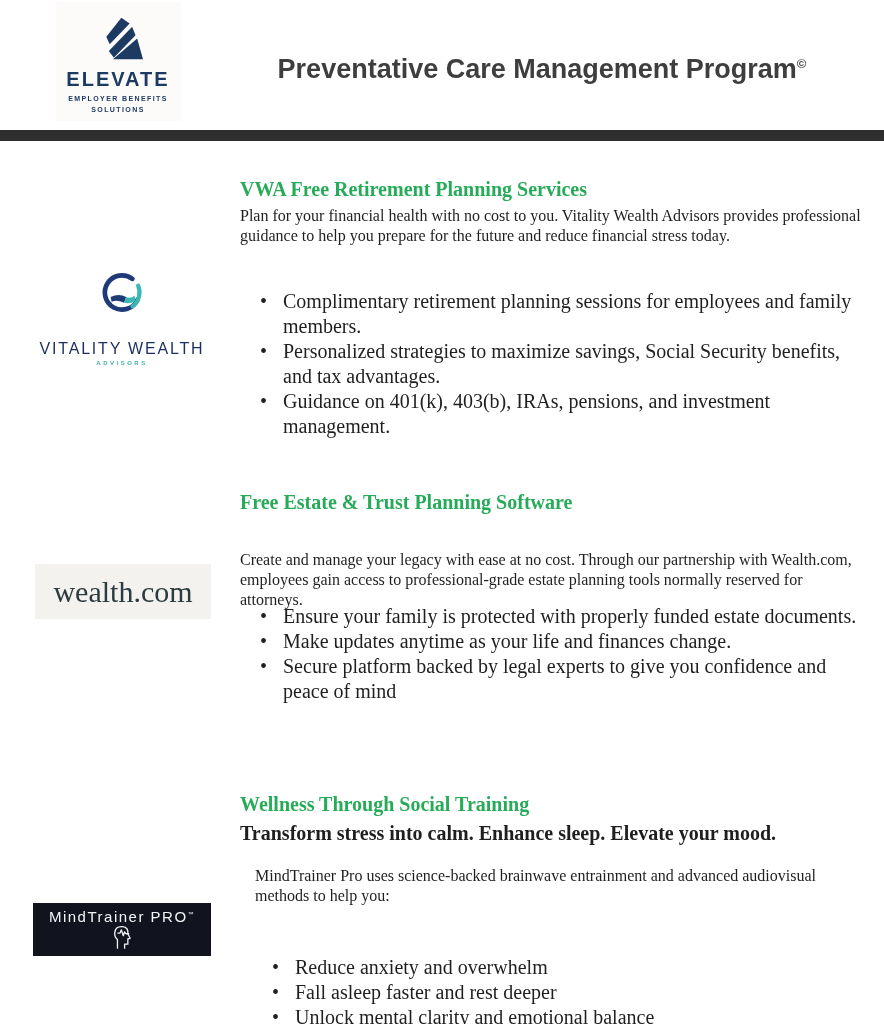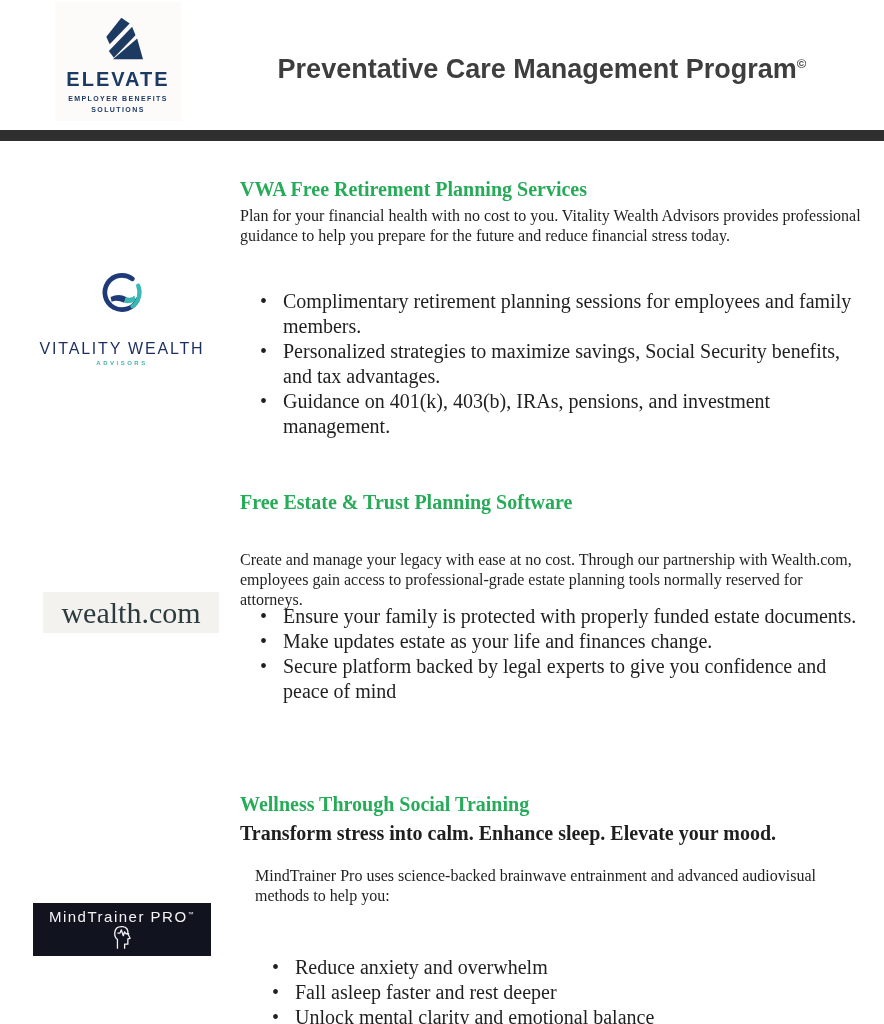--- a/index.html
+++ b/index.html
@@ -52,23 +52,23 @@
   }
   .vwa-name{
     font-family:"Liberation Sans", sans-serif;font-weight:normal;font-size:16px;
     letter-spacing:1.8px;color:#1b2f5e;margin-top:16px;white-space:nowrap;
   }
   .vwa-sub{
     font-family:"Liberation Sans", sans-serif;font-weight:bold;font-size:6px;
     letter-spacing:2.5px;color:#45b3ad;margin-top:2px;
   }
   .wealth-logo{
-    left:35px;top:592px;width:176px;height:41px;background:#f3f2ee;
+    left:35px;top:564px;width:176px;height:55px;background:#f3f2ee;
     display:flex;align-items:center;justify-content:center;
-    font-family:"Liberation Serif", serif;font-size:30px;color:#2c3b40;margin-left:8px;
+    font-family:"Liberation Serif", serif;font-size:30px;color:#2c3b40;
   }
   .mind-logo{
     left:33px;top:903px;width:178px;height:53px;background:#11131f;
     display:flex;flex-direction:column;align-items:center;justify-content:center;
   }
   .mind-name{
     font-family:"Liberation Sans", sans-serif;font-weight:300;font-size:15px;
     letter-spacing:1.5px;color:#f4f4f6;white-space:nowrap;line-height:1;
   }
   .mind-name sup{font-size:6px;}
@@ -111,21 +111,21 @@
     <path d="M58,52 Q67,56 74,49 L76,59 Q65,66 54,63 Z" fill="#3cb8b2"></path>
   </svg>
   <div class="vwa-name">VITALITY WEALTH</div>
   <div class="vwa-sub">ADVISORS</div>
 </div>
 
 <div class="abs sec-title" style="top:466px;margin-top:25px;">Free Estate &amp; Trust Planning Software</div>
 <div class="abs sec-intro" style="top:550px;">Create and manage your legacy with ease at no cost. Through our partnership with Wealth.com, employees gain access to professional-grade estate planning tools normally reserved for attorneys.</div>
 <ul class="abs sec-bullets" style="top:604px;">
   <li>Ensure your family is protected with properly funded estate documents.</li>
-  <li>Make updates estate as your life and finances change.</li>
+  <li>Make updates anytime as your life and finances change.</li>
   <li>Secure platform backed by legal experts to give you confidence and peace of mind</li>
 </ul>
 
 <div class="abs wealth-logo">
   <span>wealth.com</span>
 </div>
 
 <div class="abs sec-title" style="top:793px;">Wellness Through Social Training</div>
 <div class="abs bold-line" style="top:822px;">Transform stress into calm. Enhance sleep. Elevate your mood.</div>
 <div class="abs sec-intro indent" style="top:866px;">MindTrainer Pro uses science-backed brainwave entrainment and advanced audiovisual methods to help you:</div>

